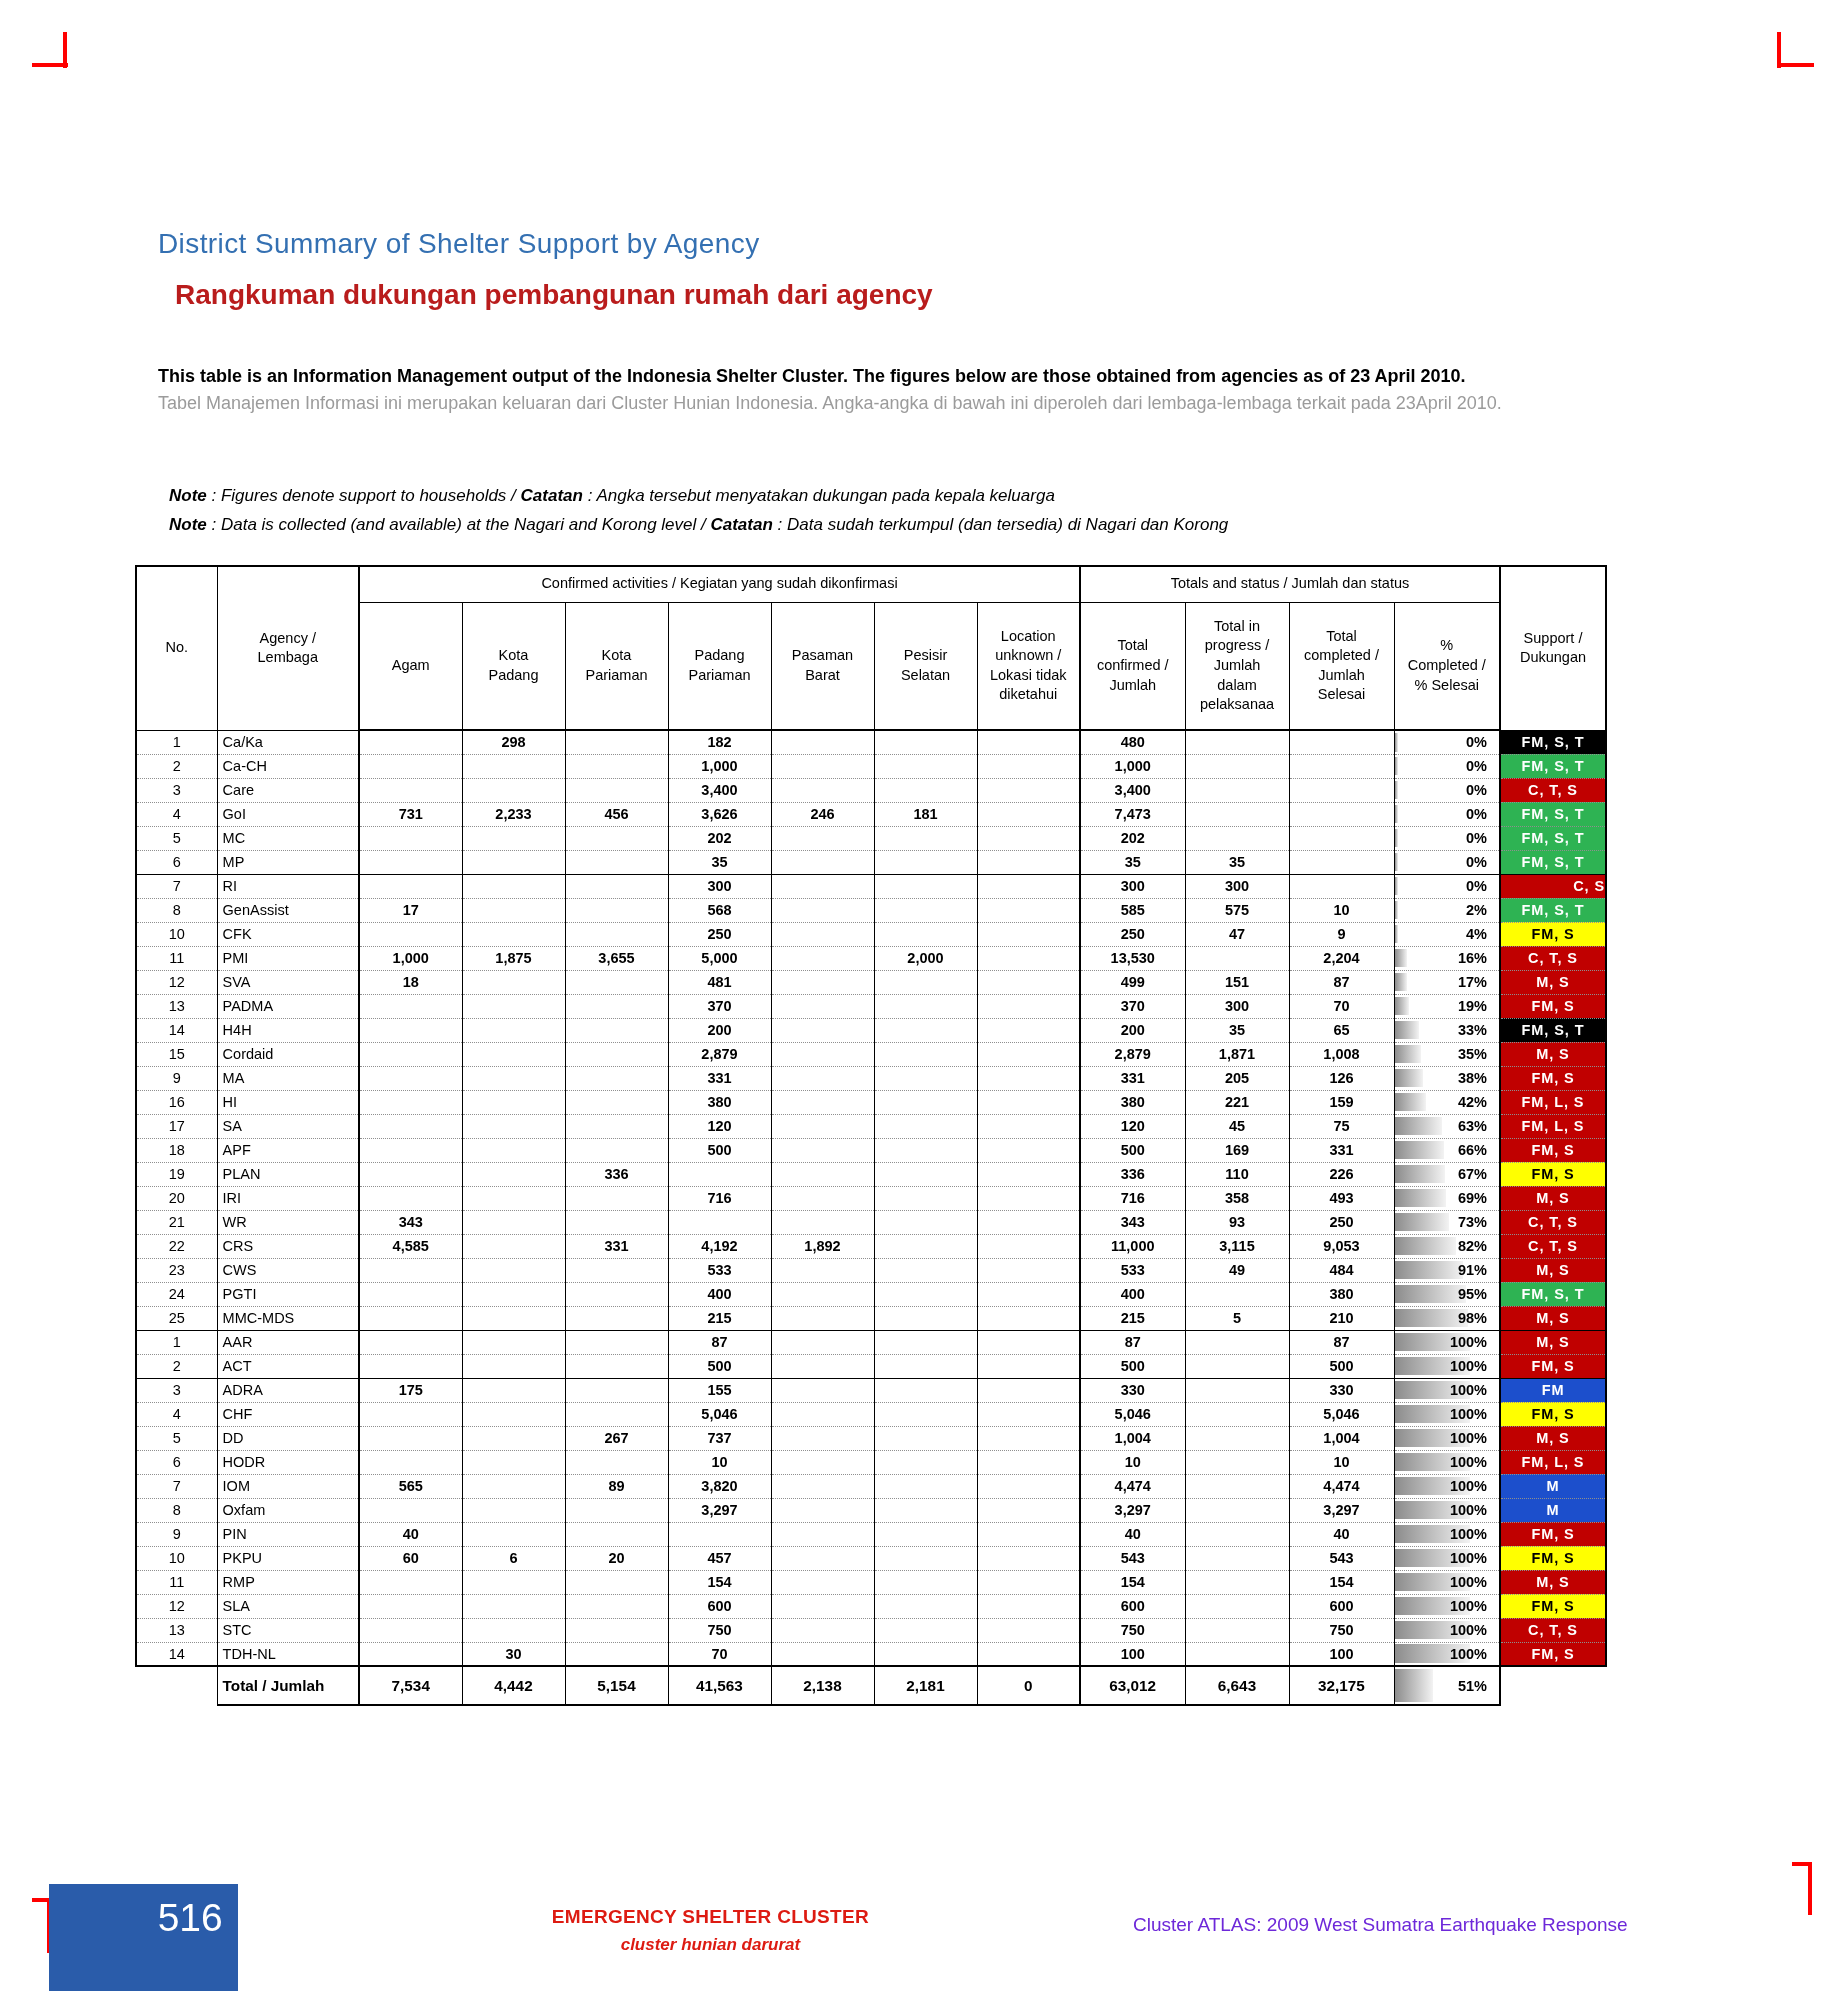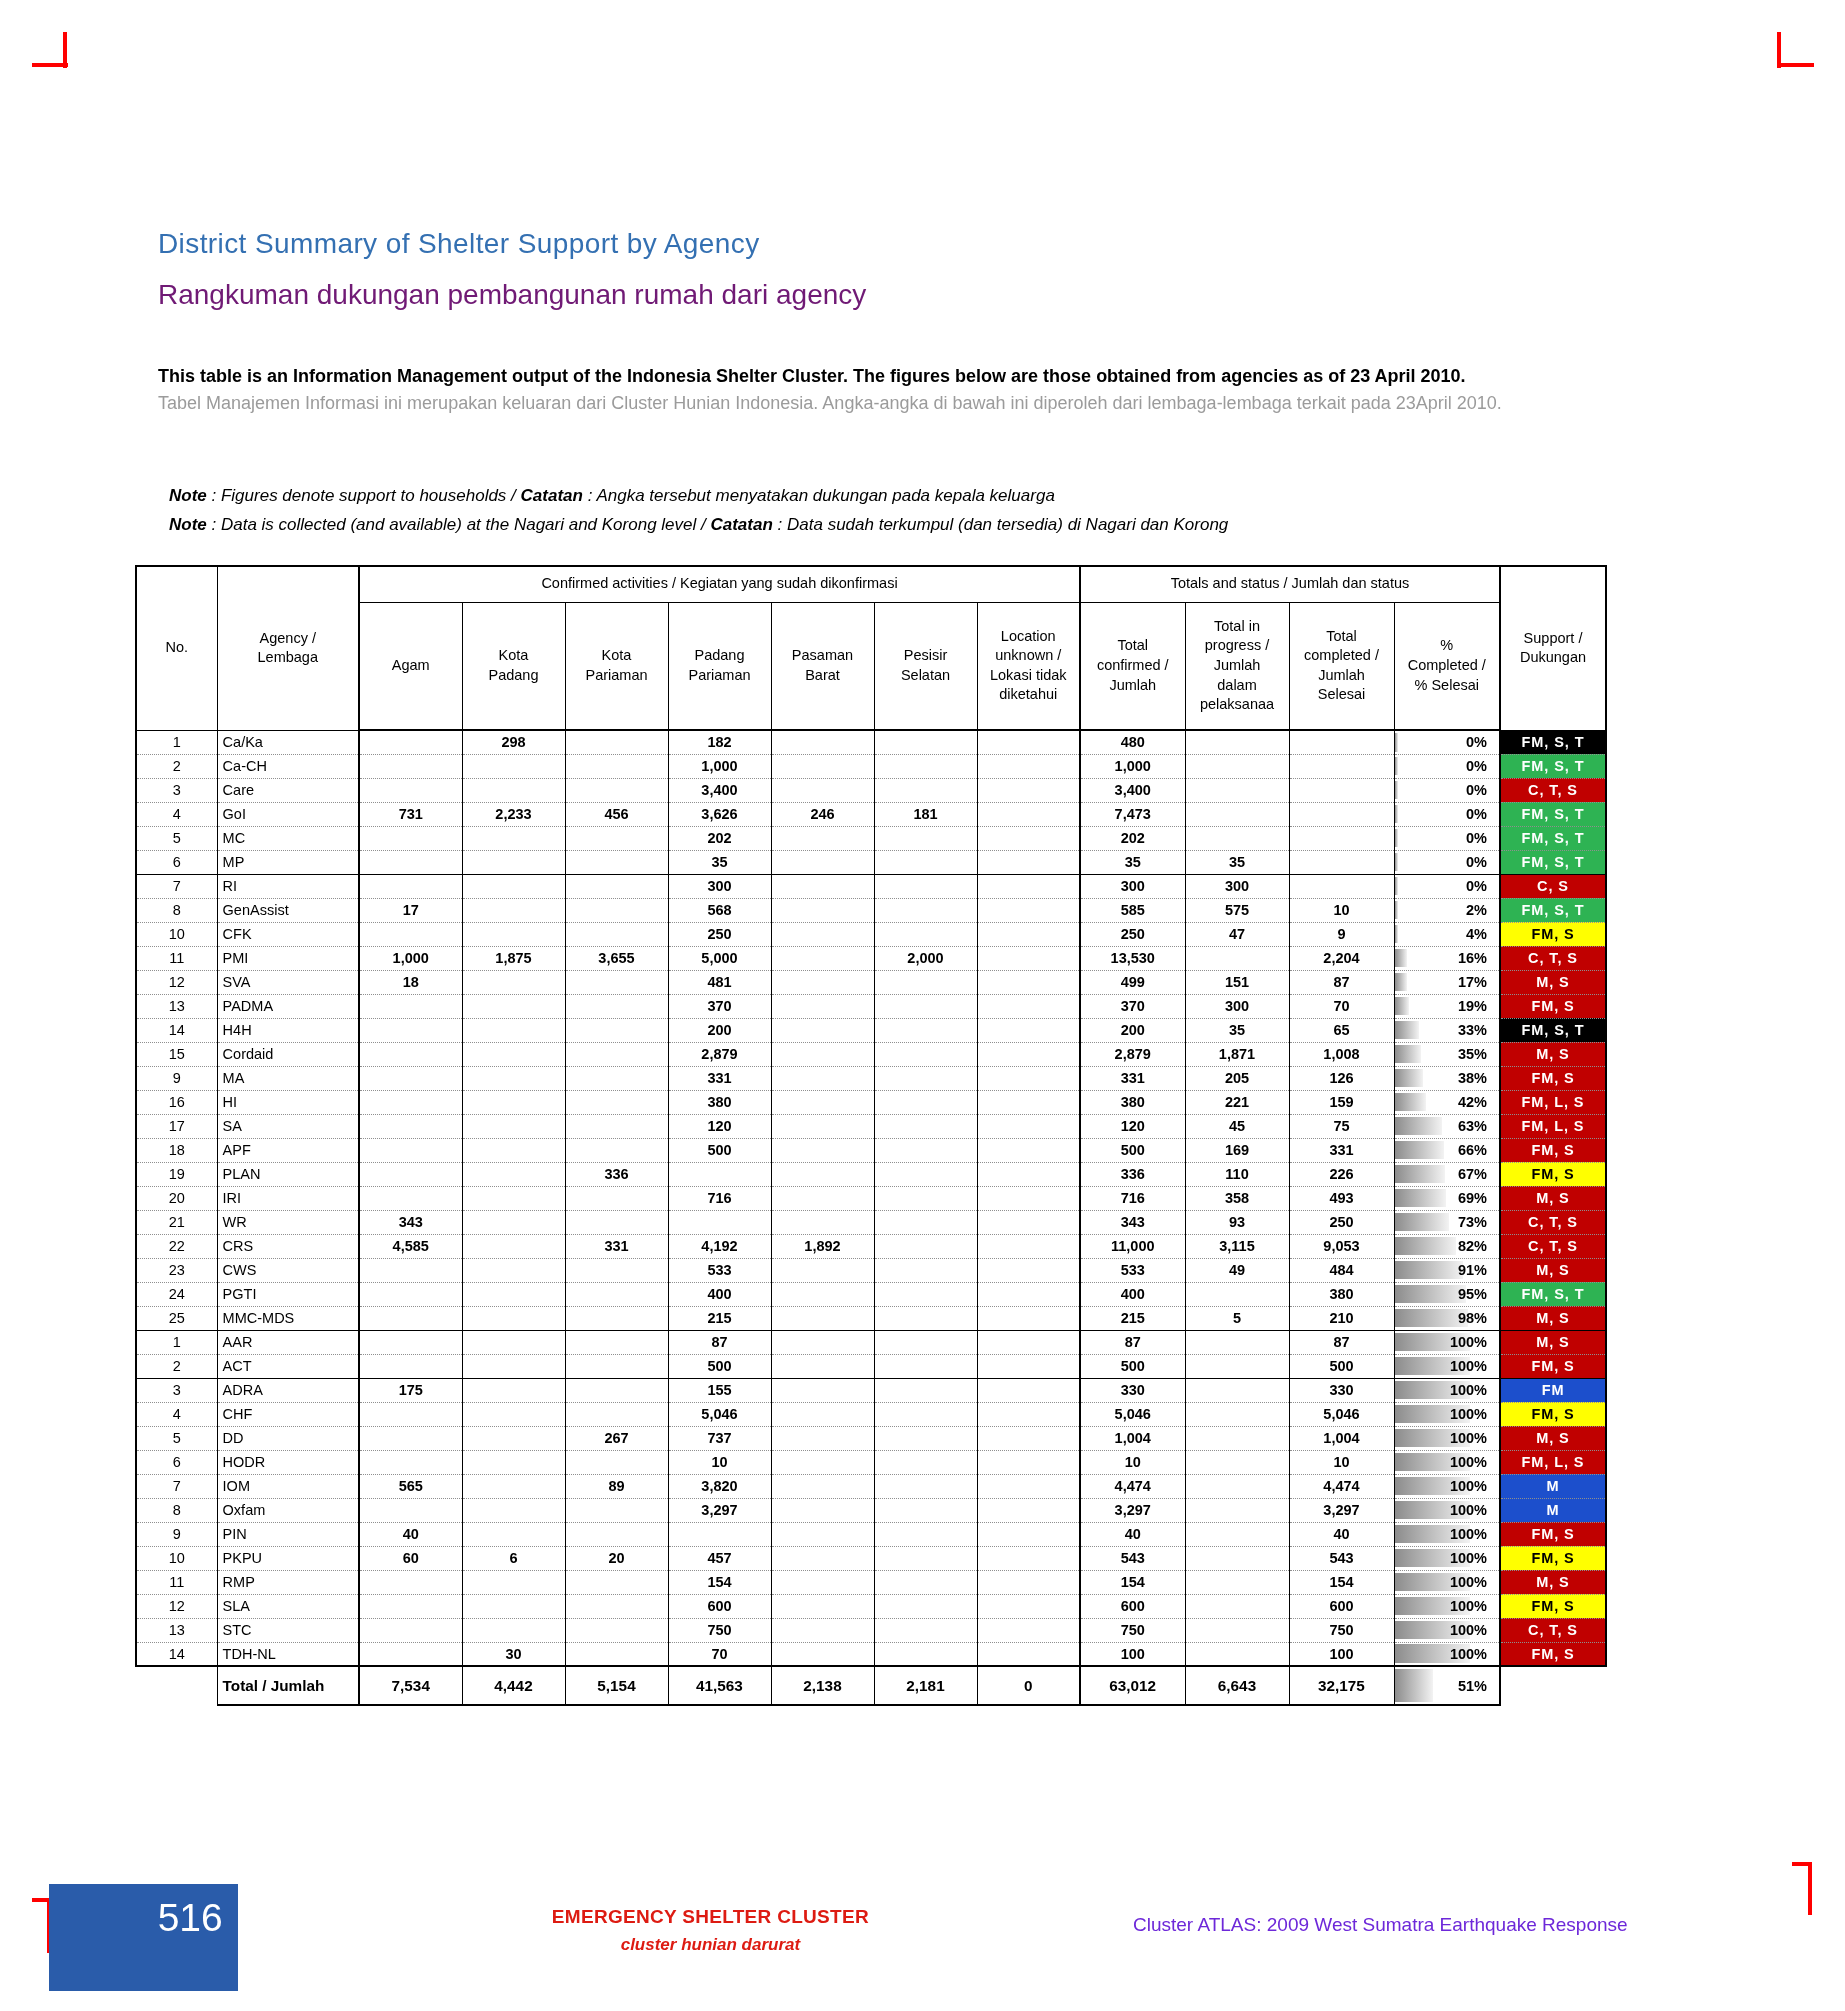--- a/index.html
+++ b/index.html
@@ -4,21 +4,21 @@
 <style>
   html,body{margin:0;padding:0;}
   body{
     width:1846px;height:2012px;position:relative;background:#fff;overflow:hidden;
     font-family:"Liberation Sans", sans-serif;color:#000;
   }
   
   .mark{position:absolute;background:#f00;}
   
   .doc-title{position:absolute;left:158px;top:228px;font-size:28px;color:#3470B2;font-weight:400;letter-spacing:0.4px;}
-  .doc-subtitle{position:absolute;left:158px;top:279px;font-size:28px;color:#701a75;font-weight:400;}
+  .doc-subtitle{position:absolute;left:175px;top:279px;font-size:28px;color:#b91c1c;font-weight:700;}
   .intro-en{position:absolute;left:158px;top:366px;font-size:18px;font-weight:700;}
   .intro-id{position:absolute;left:158px;top:393px;font-size:18px;color:#9b9b9b;}
   .note{position:absolute;left:169px;font-size:17px;font-style:italic;margin-top:9px;}
   .note b{font-weight:700;}
   .note1{top:477px;} .note2{top:506px;}
 
   
   table#tbl{position:absolute;left:135px;top:565px;border-collapse:collapse;table-layout:fixed;}
   #tbl th,#tbl td{box-sizing:border-box;border-left:1.7px solid #000;padding:0;vertical-align:middle;}
   #tbl th{font-size:14.5px;font-weight:400;white-space:pre-line;line-height:1.35;}
@@ -269,21 +269,21 @@
         <td class="c-num"></td>
         <td class="c-num sec">300</td>
         <td class="c-num">300</td>
         <td class="c-num"></td>
         <td class="c-pct">
           <div class="wrap">
             <div class="bar" style="width: 3%;"></div>
             <span class="pv">0%</span>
           </div>
         </td>
-        <td class="c-support sec last" style="background: rgb(192, 0, 0); color: rgb(255, 255, 255);">C, S</td>
+        <td class="c-support sec last" style="background: rgb(192, 0, 0); color: rgb(255, 255, 255); text-align: right;">C, S</td>
       </tr>
       <tr>
         <td class="c-no col-first">8</td>
         <td class="c-agency">GenAssist</td>
         <td class="c-num sec">17</td>
         <td class="c-num"></td>
         <td class="c-num"></td>
         <td class="c-num">568</td>
         <td class="c-num"></td>
         <td class="c-num"></td>

